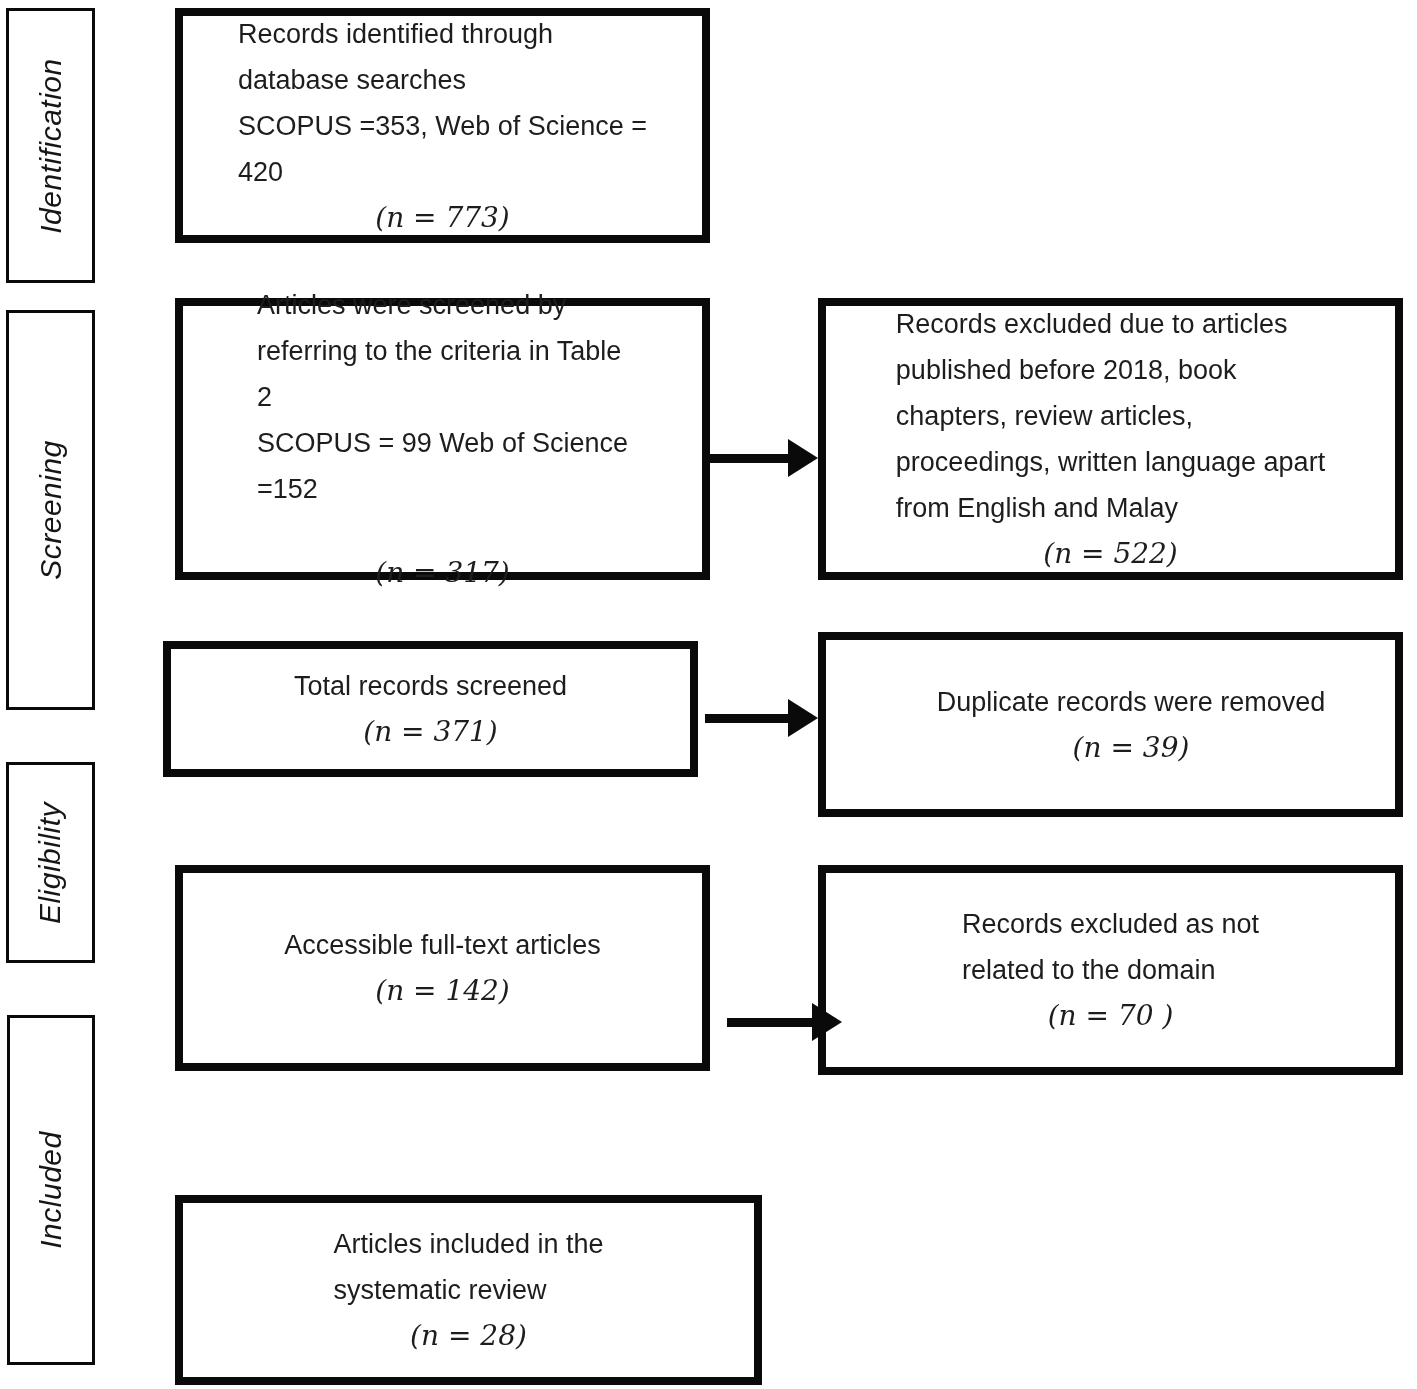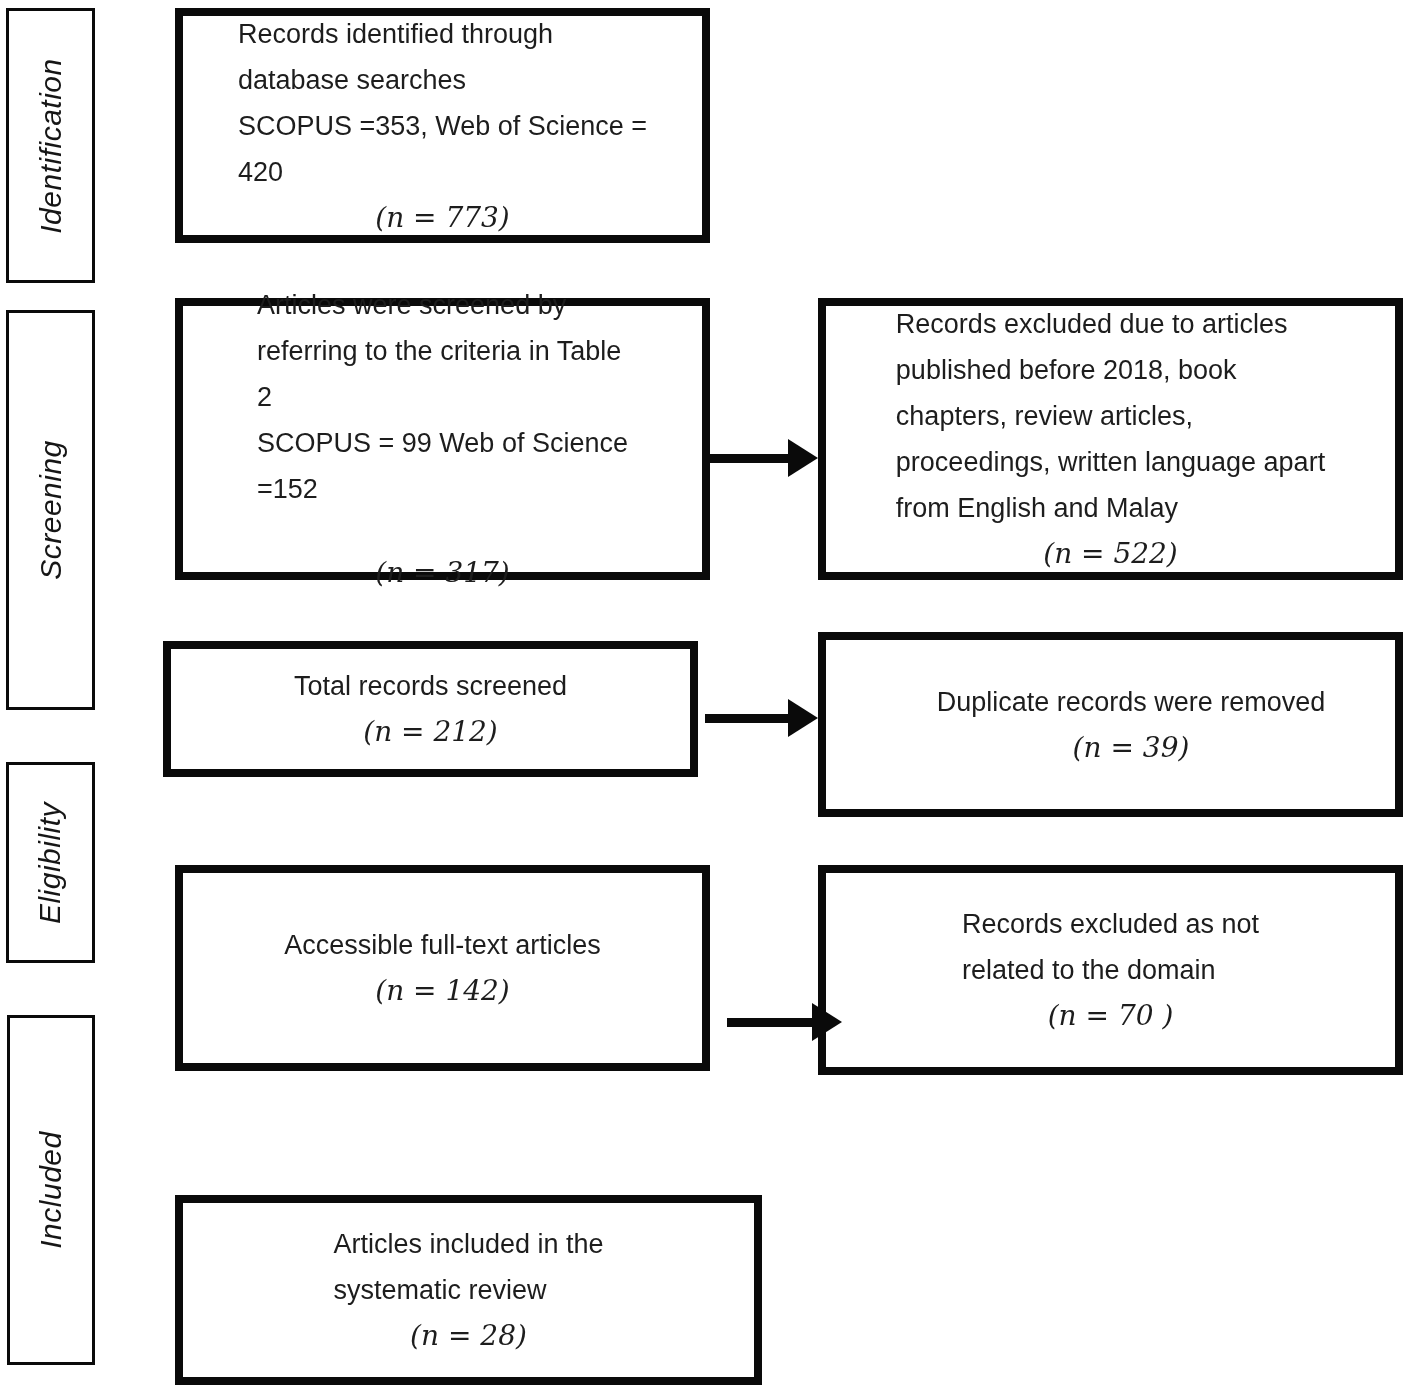--- a/index.html
+++ b/index.html
@@ -129,21 +129,21 @@
     <div class="lines">Articles were screened by
 referring to the criteria in Table
 2
 SCOPUS = 99 Web of Science
 =152</div>
     <div class="math">(n = 317)</div>
   </div>
 
   <div class="box" id="box-total-screened">
     <div class="lines">Total records screened</div>
-    <div class="math">(n = 212)</div>
+    <div class="math">(n = 371)</div>
   </div>
 
   <div class="box" id="box-full-text">
     <div class="lines">Accessible full-text articles</div>
     <div class="math">(n = 142)</div>
   </div>
 
   <div class="box" id="box-included-review">
     <div class="lines">Articles included in the
 systematic review</div>

